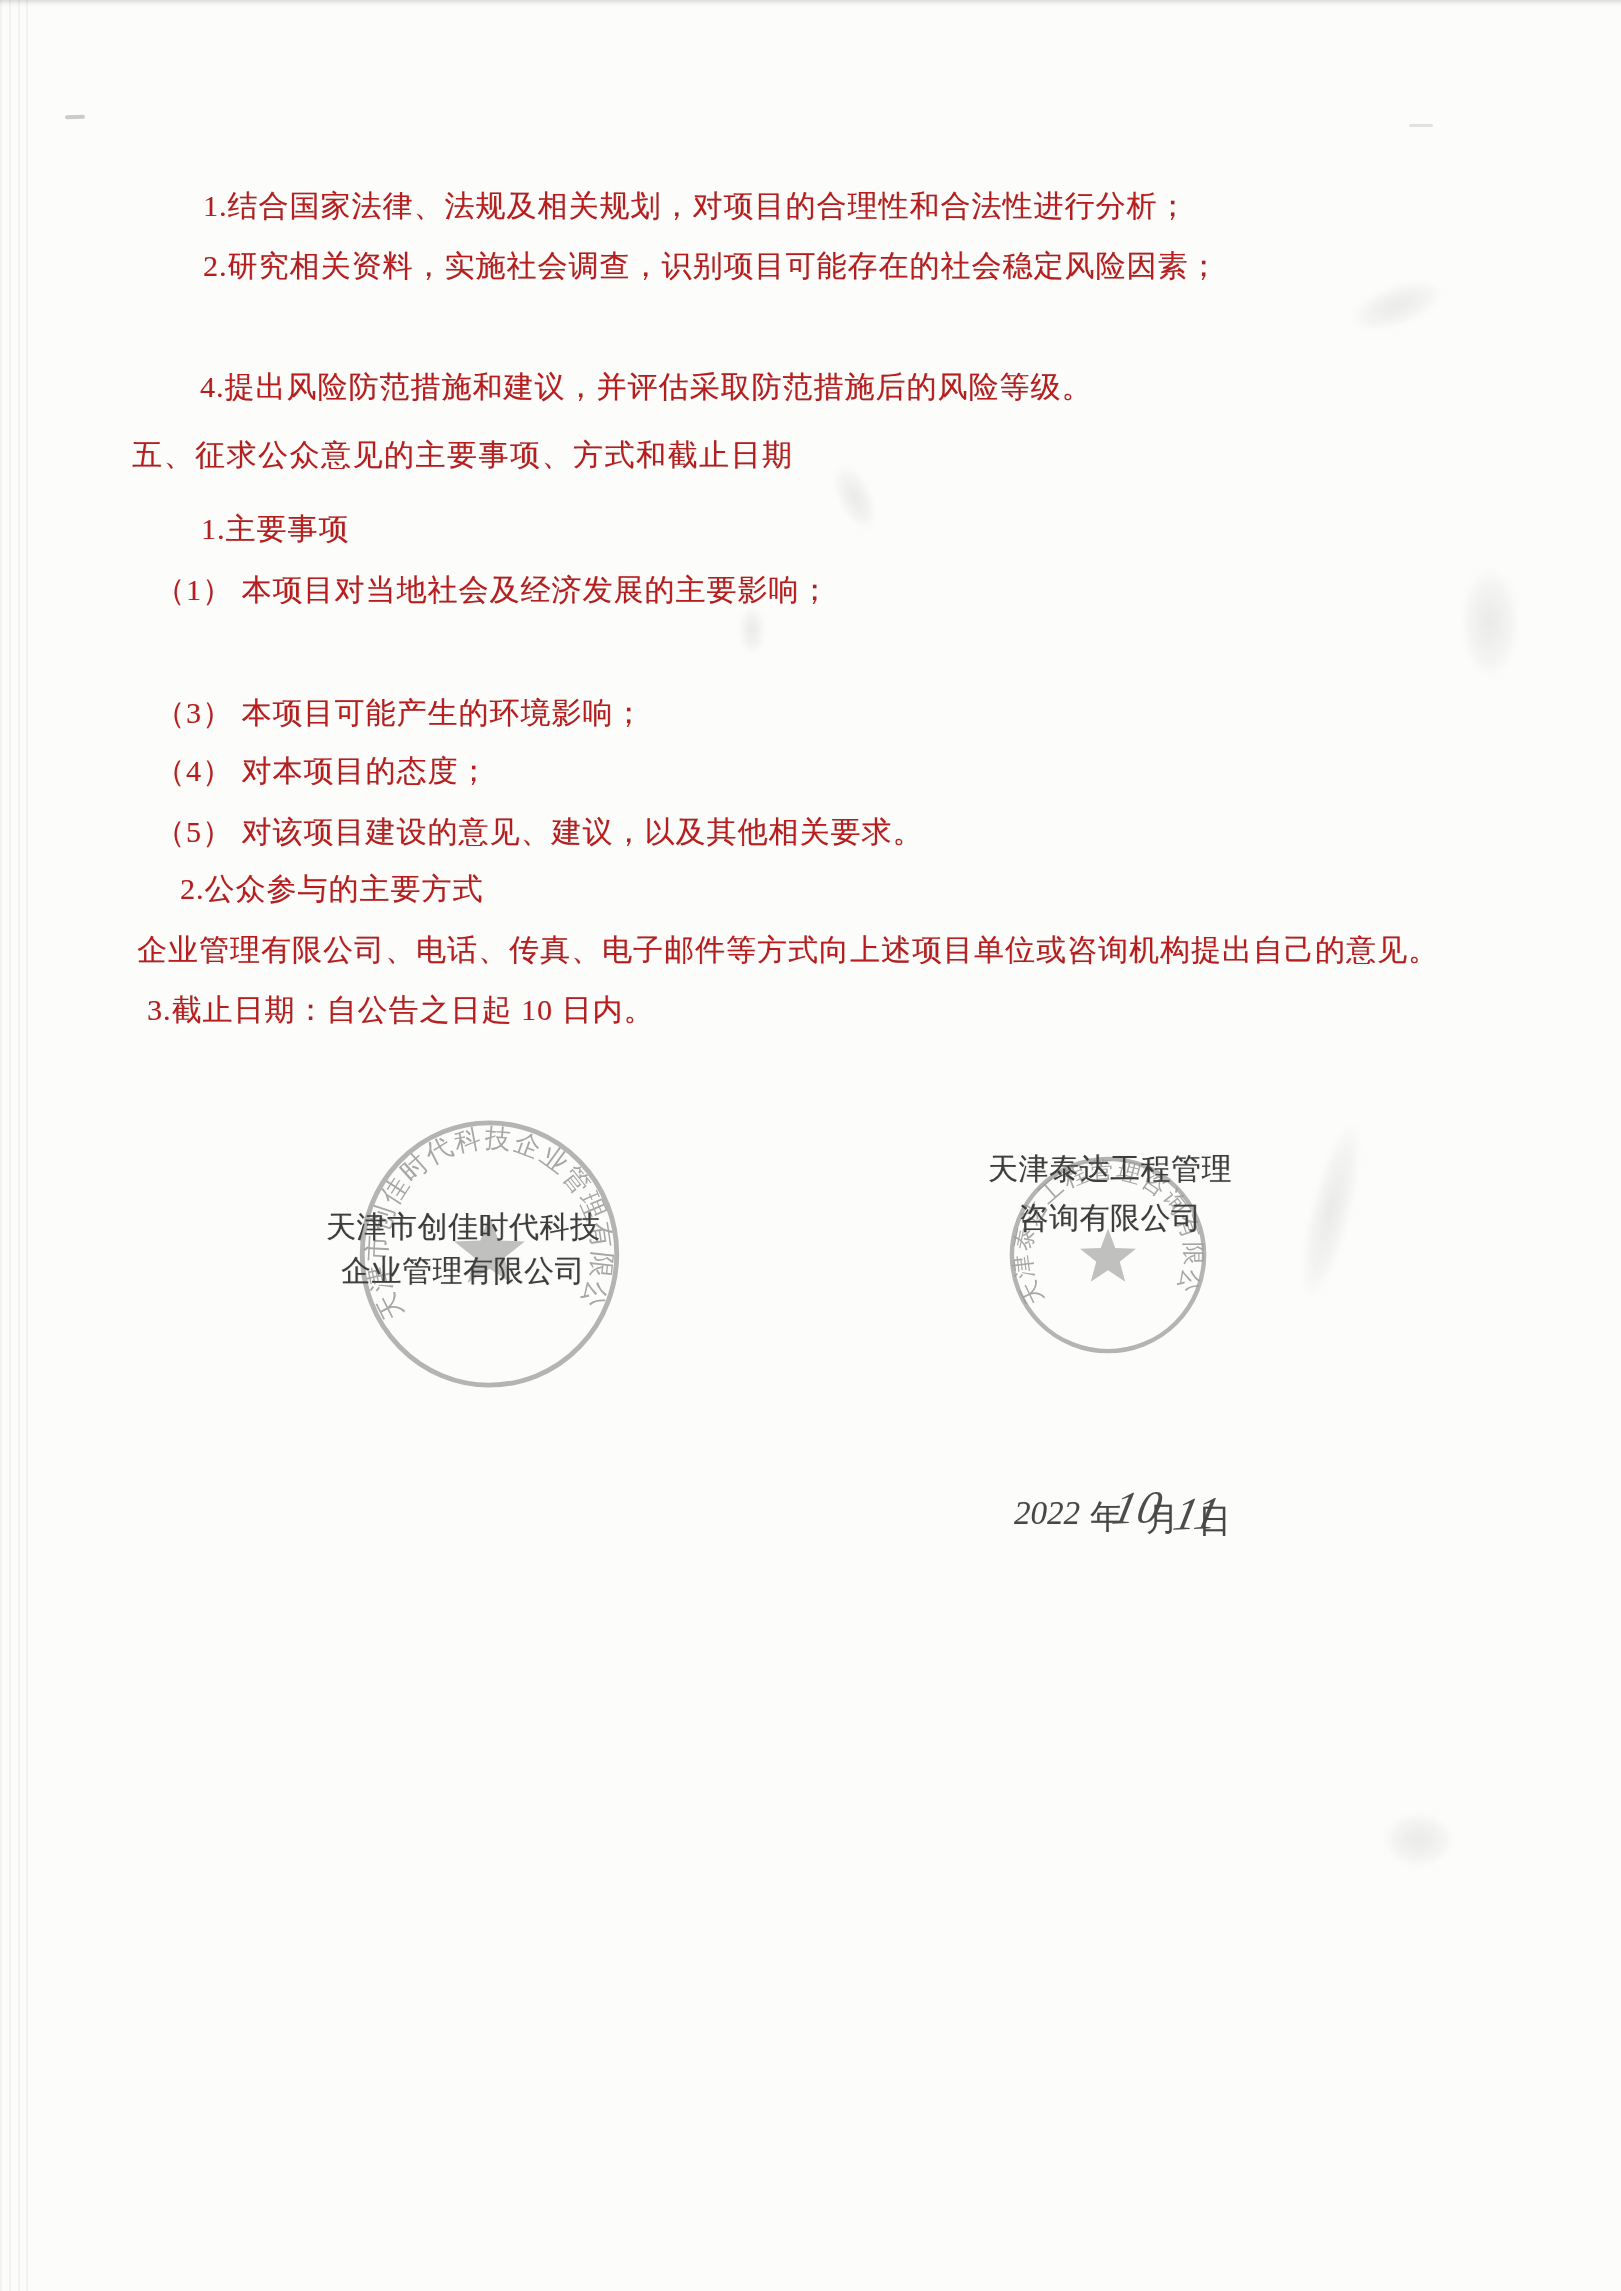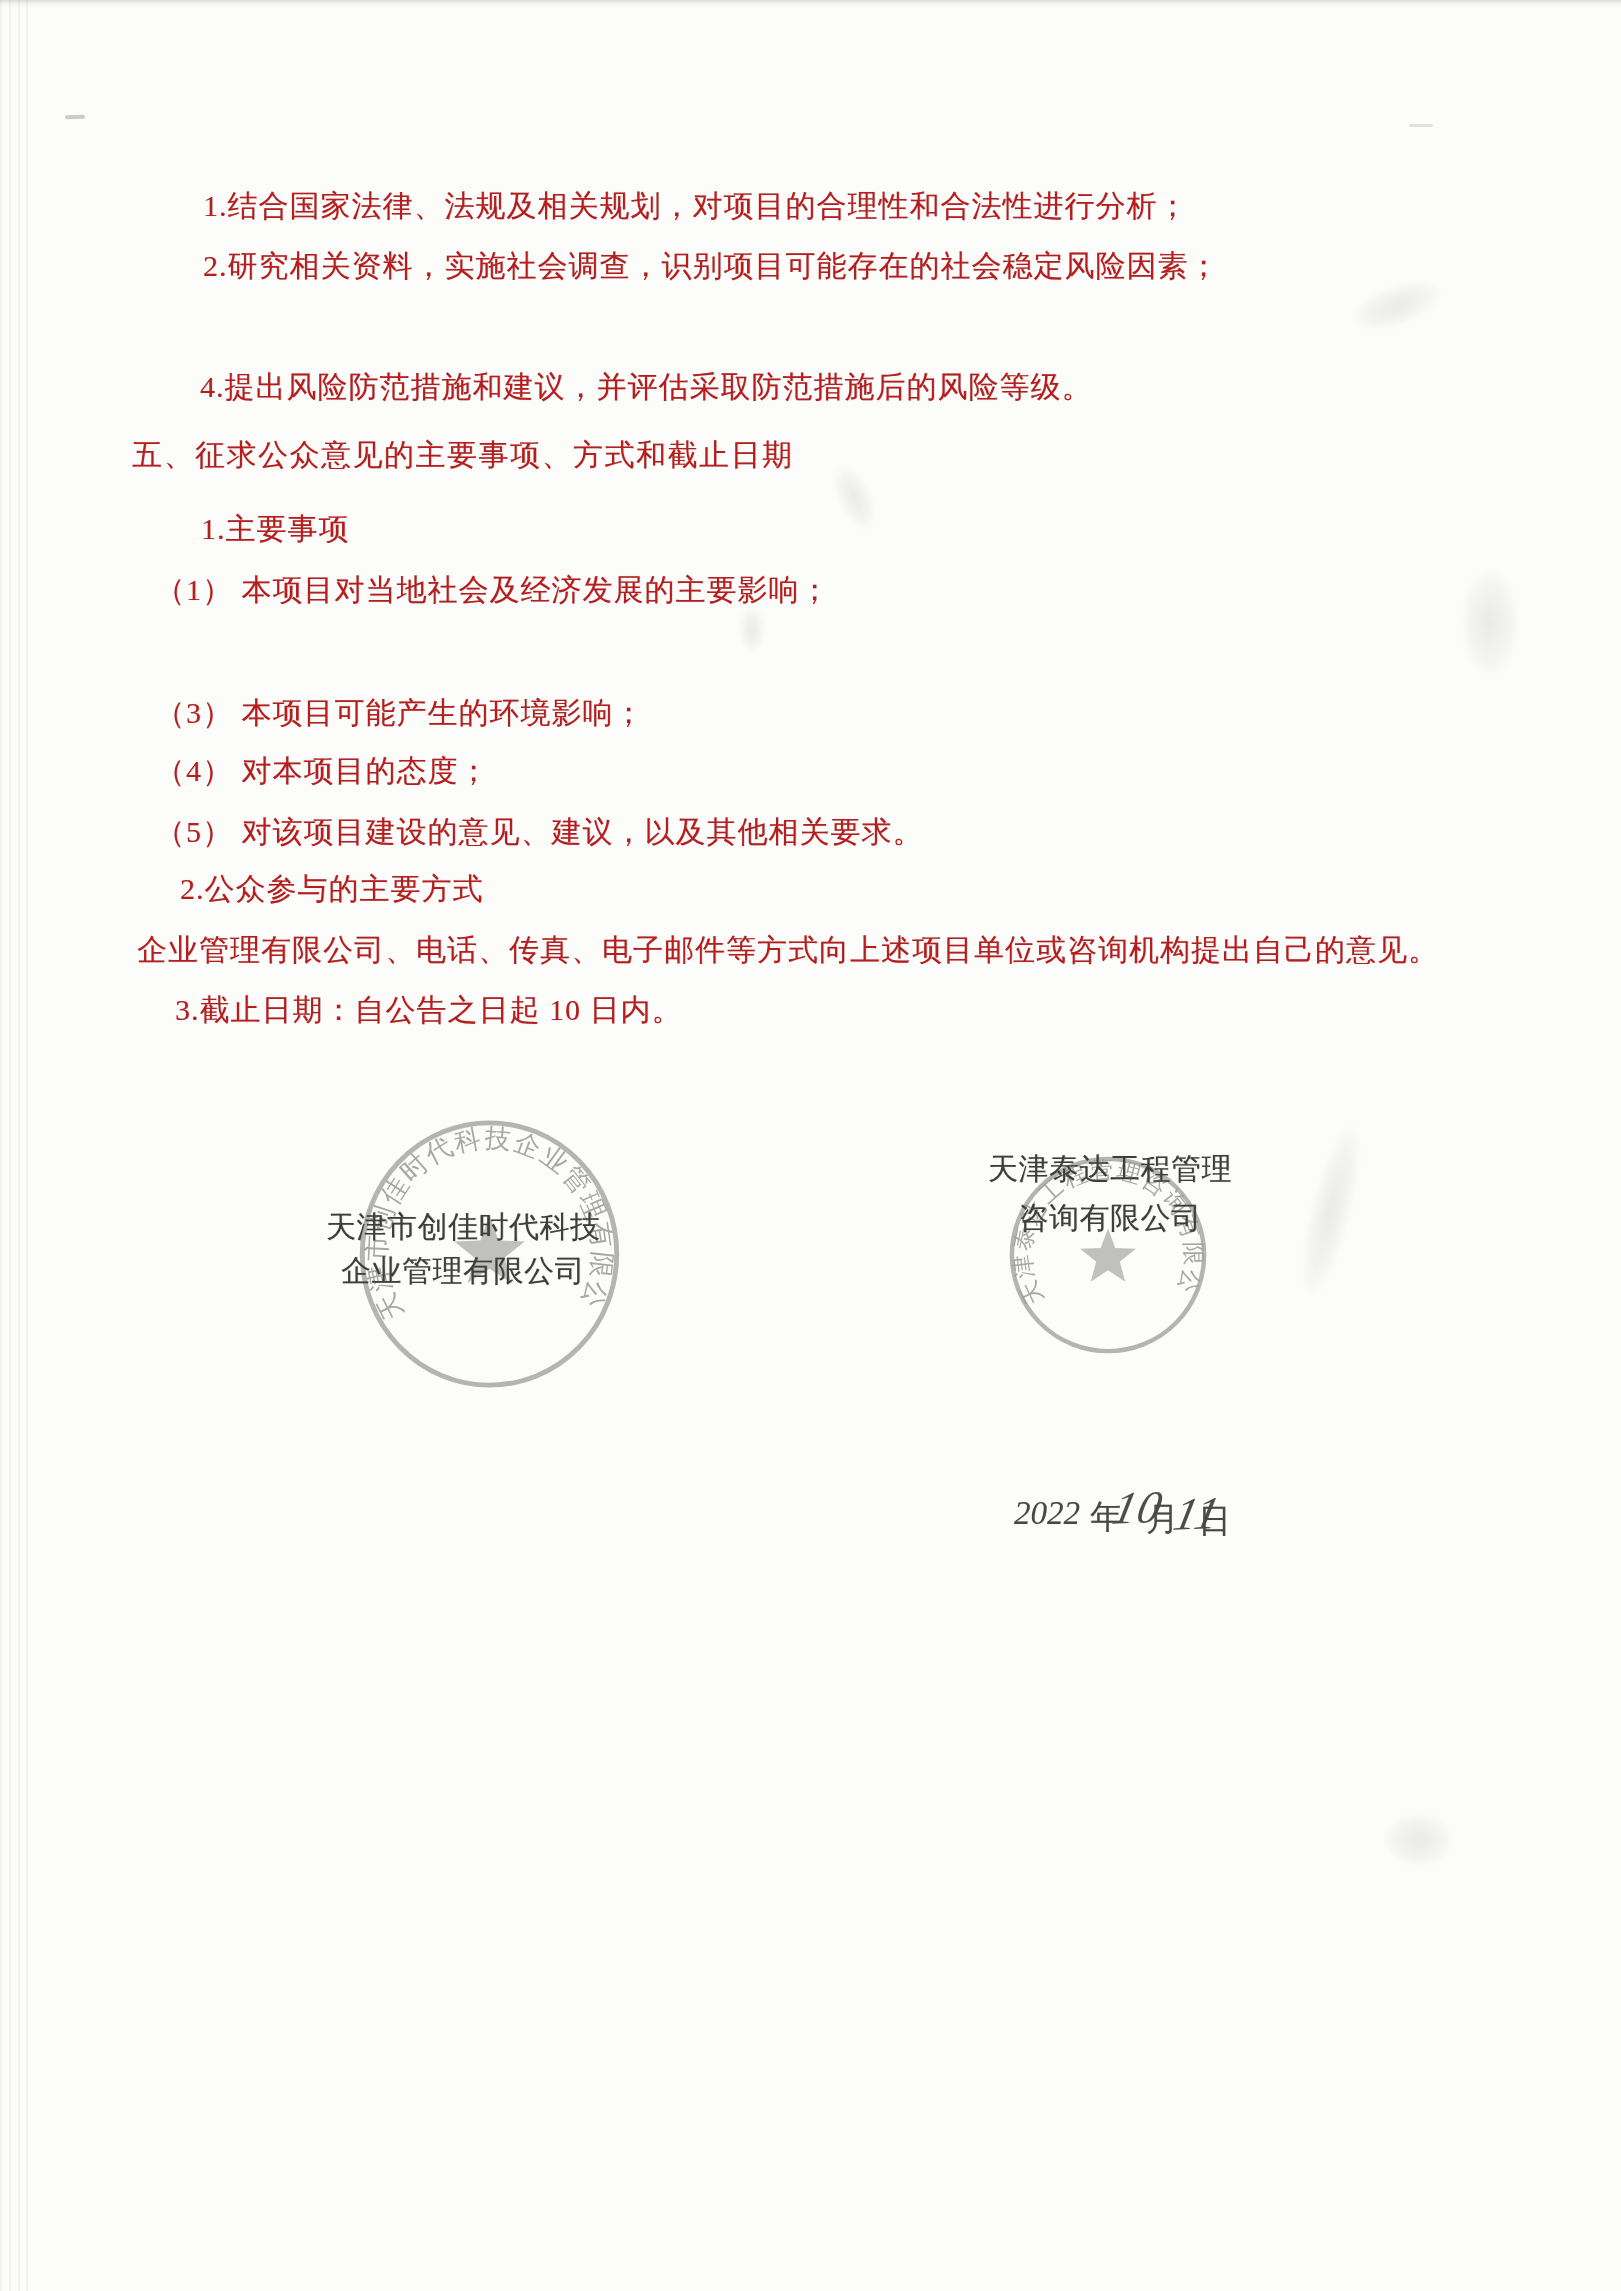--- a/index.html
+++ b/index.html
@@ -79,21 +79,21 @@
   <div class="line heading" style="left:132px;top:437px;">五、征求公众意见的主要事项、方式和截止日期</div>
 
   <div class="line" style="left:201px;top:511px;">1.主要事项</div>
   <div class="line" style="left:155px;top:572px;">（1） 本项目对当地社会及经济发展的主要影响；</div>
   <div class="line" style="left:155px;top:695px;">（3） 本项目可能产生的环境影响；</div>
   <div class="line" style="left:155px;top:753px;">（4） 对本项目的态度；</div>
   <div class="line" style="left:155px;top:814px;">（5） 对该项目建设的意见、建议，以及其他相关要求。</div>
 
   <div class="line" style="left:136px;top:871px;margin-left:44px;">2.公众参与的主要方式</div>
   <div class="line" style="left:137px;top:932px;">企业管理有限公司、电话、传真、电子邮件等方式向上述项目单位或咨询机构提出自己的意见。</div>
-  <div class="line" style="left:147px;top:992px;margin-left:28px;">3.截止日期：自公告之日起 10 日内。</div>
+  <div class="line" style="left:147px;top:992px;">3.截止日期：自公告之日起 10 日内。</div>
 
   <div class="seal" style="left:356px;top:1117px;">
     <svg width="267" height="274" viewBox="0 0 272 280">
       <defs>
         <path id="arcL" d="M 49.2 201 A 106 108 0 1 1 222.8 201" fill="none"></path>
       </defs>
       <ellipse cx="136" cy="140" rx="130" ry="134" fill="none" stroke="#8f8f8f" stroke-width="5" opacity="0.8"></ellipse>
       <text font-size="27" fill="#8a8a8a" opacity="0.9" letter-spacing="2" font-family="Liberation Serif, DejaVu Serif, serif">
         <textPath href="#arcL" startOffset="0" textLength="485" lengthAdjust="spacingAndGlyphs">天津市创佳时代科技企业管理有限公司</textPath>
       </text>

